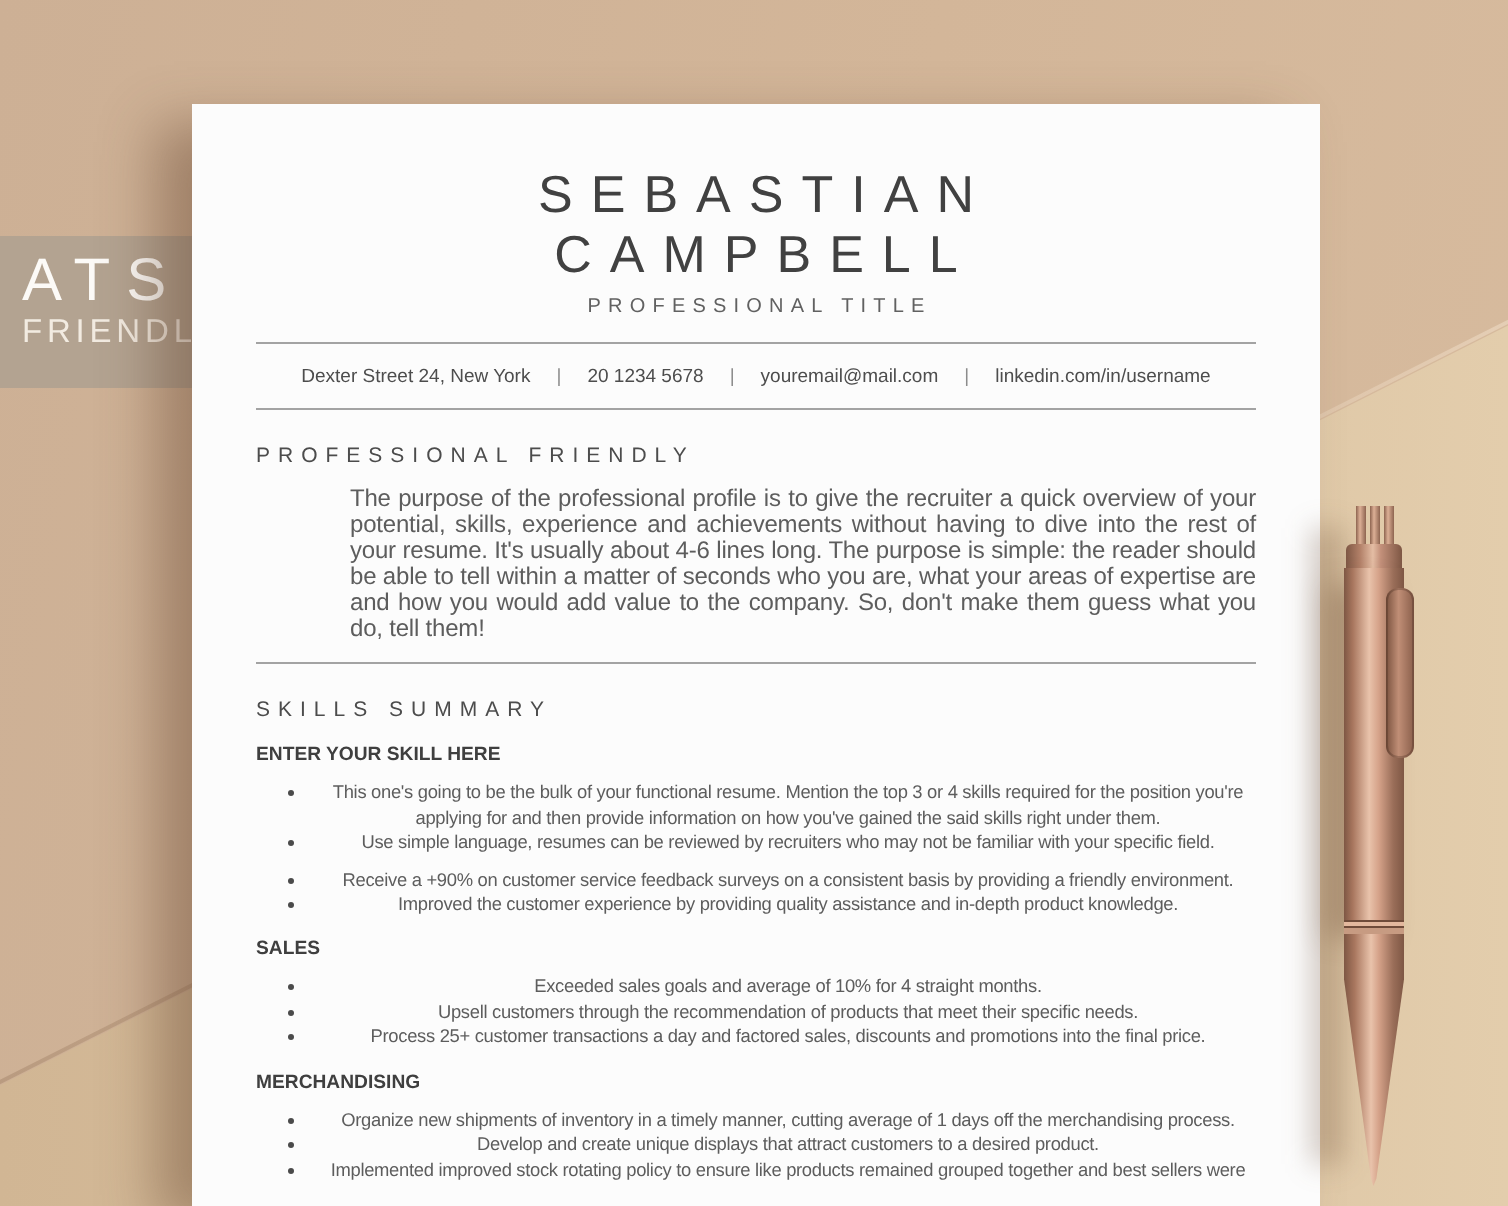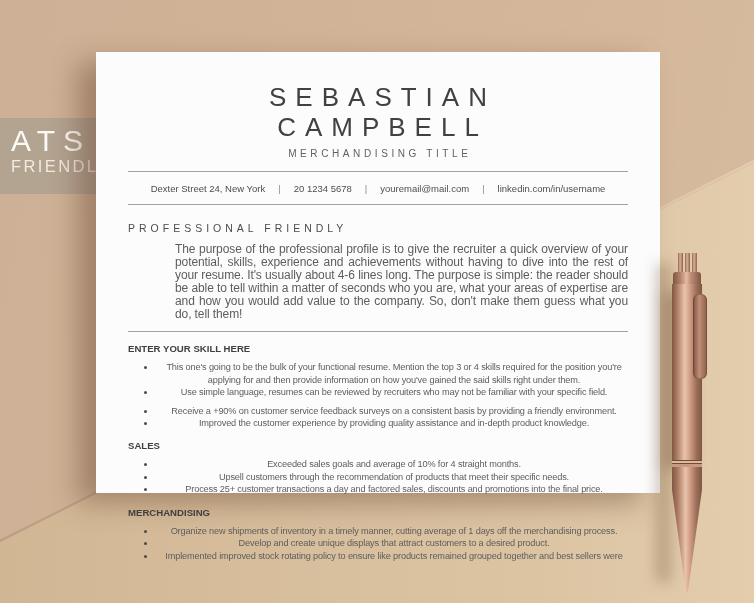--- a/index.html
+++ b/index.html
@@ -11,21 +11,21 @@
     background:linear-gradient(90deg,#d1b694 0%,#dcc4a3 70%,#e3cdac 100%);
     clip-path:polygon(0 90%,100% 27%,100% 100%,0 100%);}
   .bg-crease{position:absolute;left:-4px;top:542px;width:850px;height:2px;
     background:linear-gradient(90deg,rgba(125,92,66,.40),rgba(190,155,120,.35) 55%,rgba(255,242,224,.55));
     transform:rotate(-26.75deg);transform-origin:0 50%;opacity:.65;}
   
   .ats-band{position:absolute;left:0;top:118px;width:100px;height:76px;background:#b3a391;}
   .ats-line1{font-size:30px;letter-spacing:8px;color:#fcfaf7;margin:7px 0 0 11px;font-weight:300;line-height:32px;}
   .ats-line2{font-size:16.5px;letter-spacing:2.4px;color:#f2ebe1;margin:0 0 0 11px;font-weight:300;line-height:18px;}
   
-  .paper{position:absolute;left:96px;top:52px;width:564px;height:441px;background:#fcfcfc;
+  .paper{position:absolute;left:96px;top:52px;width:564px;height:551px;background:#fcfcfc;
     box-sizing:border-box;padding:30px 32px 0 32px;
     box-shadow:-18px 10px 26px rgba(95,63,40,.42);}
   .name{text-align:center;font-size:26px;letter-spacing:9px;text-indent:9px;color:#414141;
     line-height:30px;font-weight:300;}
   .prof-title{text-align:center;font-size:10px;letter-spacing:3.6px;text-indent:3.6px;color:#616161;margin-top:6px;}
   .rule{border:none;border-top:1px solid #a3a3a3;margin:12px 0 0 0;}
   .contact{display:flex;justify-content:center;align-items:flex-end;gap:13px;
     font-size:9.5px;color:#4d4d4d;padding:11px 0 10px 0;}
   .contact .sep{color:#8c8c8c;}
   .sec-heading{font-size:10.5px;letter-spacing:4px;color:#4c4c4c;margin-top:17px;font-weight:400;}
@@ -67,41 +67,42 @@
 
   <div class="ats-band">
     <div class="ats-line1">ATS</div>
     <div class="ats-line2">FRIENDLY</div>
   </div>
 
   <div class="paper">
 
     <div class="name">SEBASTIAN</div>
     <div class="name">CAMPBELL</div>
-    <div class="prof-title">MERCHANDISING TITLE</div>
+    <div class="prof-title">PROFESSIONAL TITLE</div>
 
     <hr class="rule">
 
     <div class="contact">
       <span>Dexter Street 24, New York</span>
       <span class="sep">|</span>
       <span>20 1234 5678</span>
       <span class="sep">|</span>
       <span>youremail@mail.com</span>
       <span class="sep">|</span>
       <span>linkedin.com/in/username</span>
     </div>
 
     <hr class="rule2" style="margin-top:0;">
 
     <div class="sec-heading">PROFESSIONAL FRIENDLY</div>
     <div class="profile-body">The purpose of the professional profile is to give the recruiter a quick overview of your potential, skills, experience and achievements without having to dive into the rest of your resume. It's usually about 4-6 lines long. The purpose is simple: the reader should be able to tell within a matter of seconds who you are, what your areas of expertise are and how you would add value to the company. So, don't make them guess what you do, tell them!</div>
 
     <hr class="rule2">
 
+    <div class="sec-heading">SKILLS SUMMARY</div>
 
     <div>
       <div class="group-title">ENTER YOUR SKILL HERE</div>
       <ul class="bullets">
         <li>This one's going to be the bulk of your functional resume. Mention the top 3 or 4 skills required for the position you're applying for and then provide information on how you've gained the said skills right under them.</li>
         <li>Use simple language, resumes can be reviewed by recruiters who may not be familiar with your specific field.</li>
       </ul>
     </div>
 
     <div>

